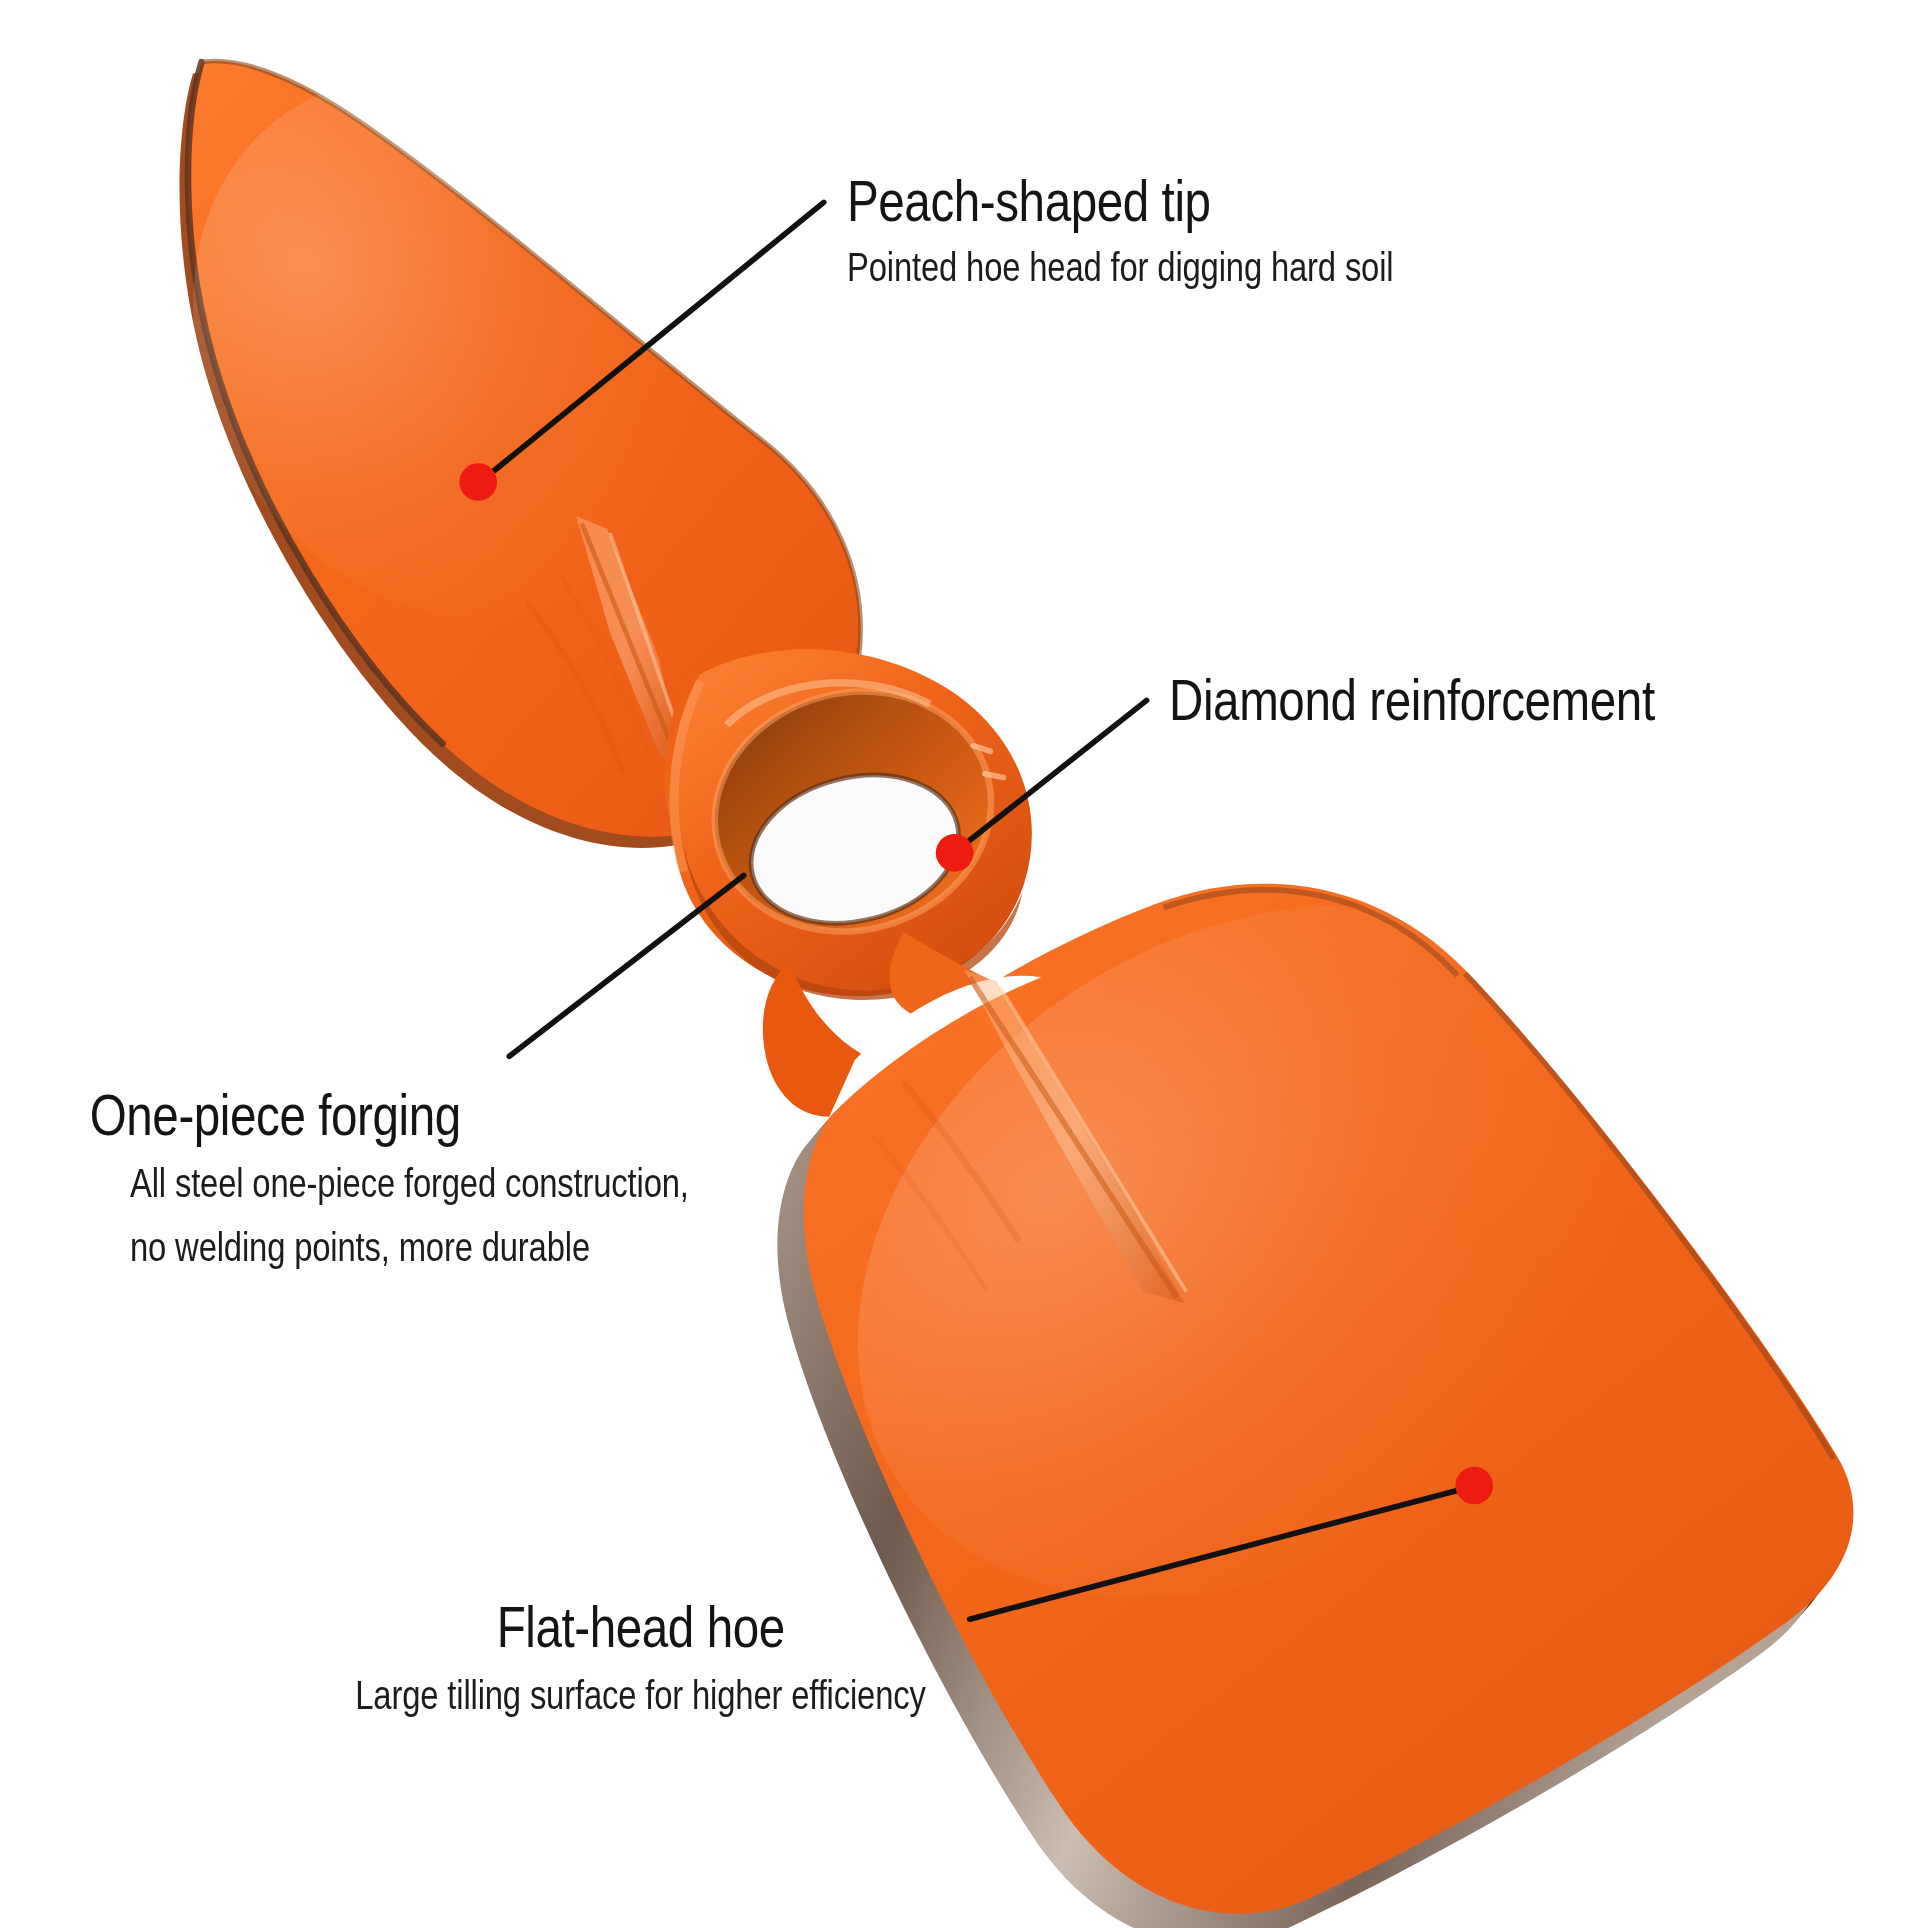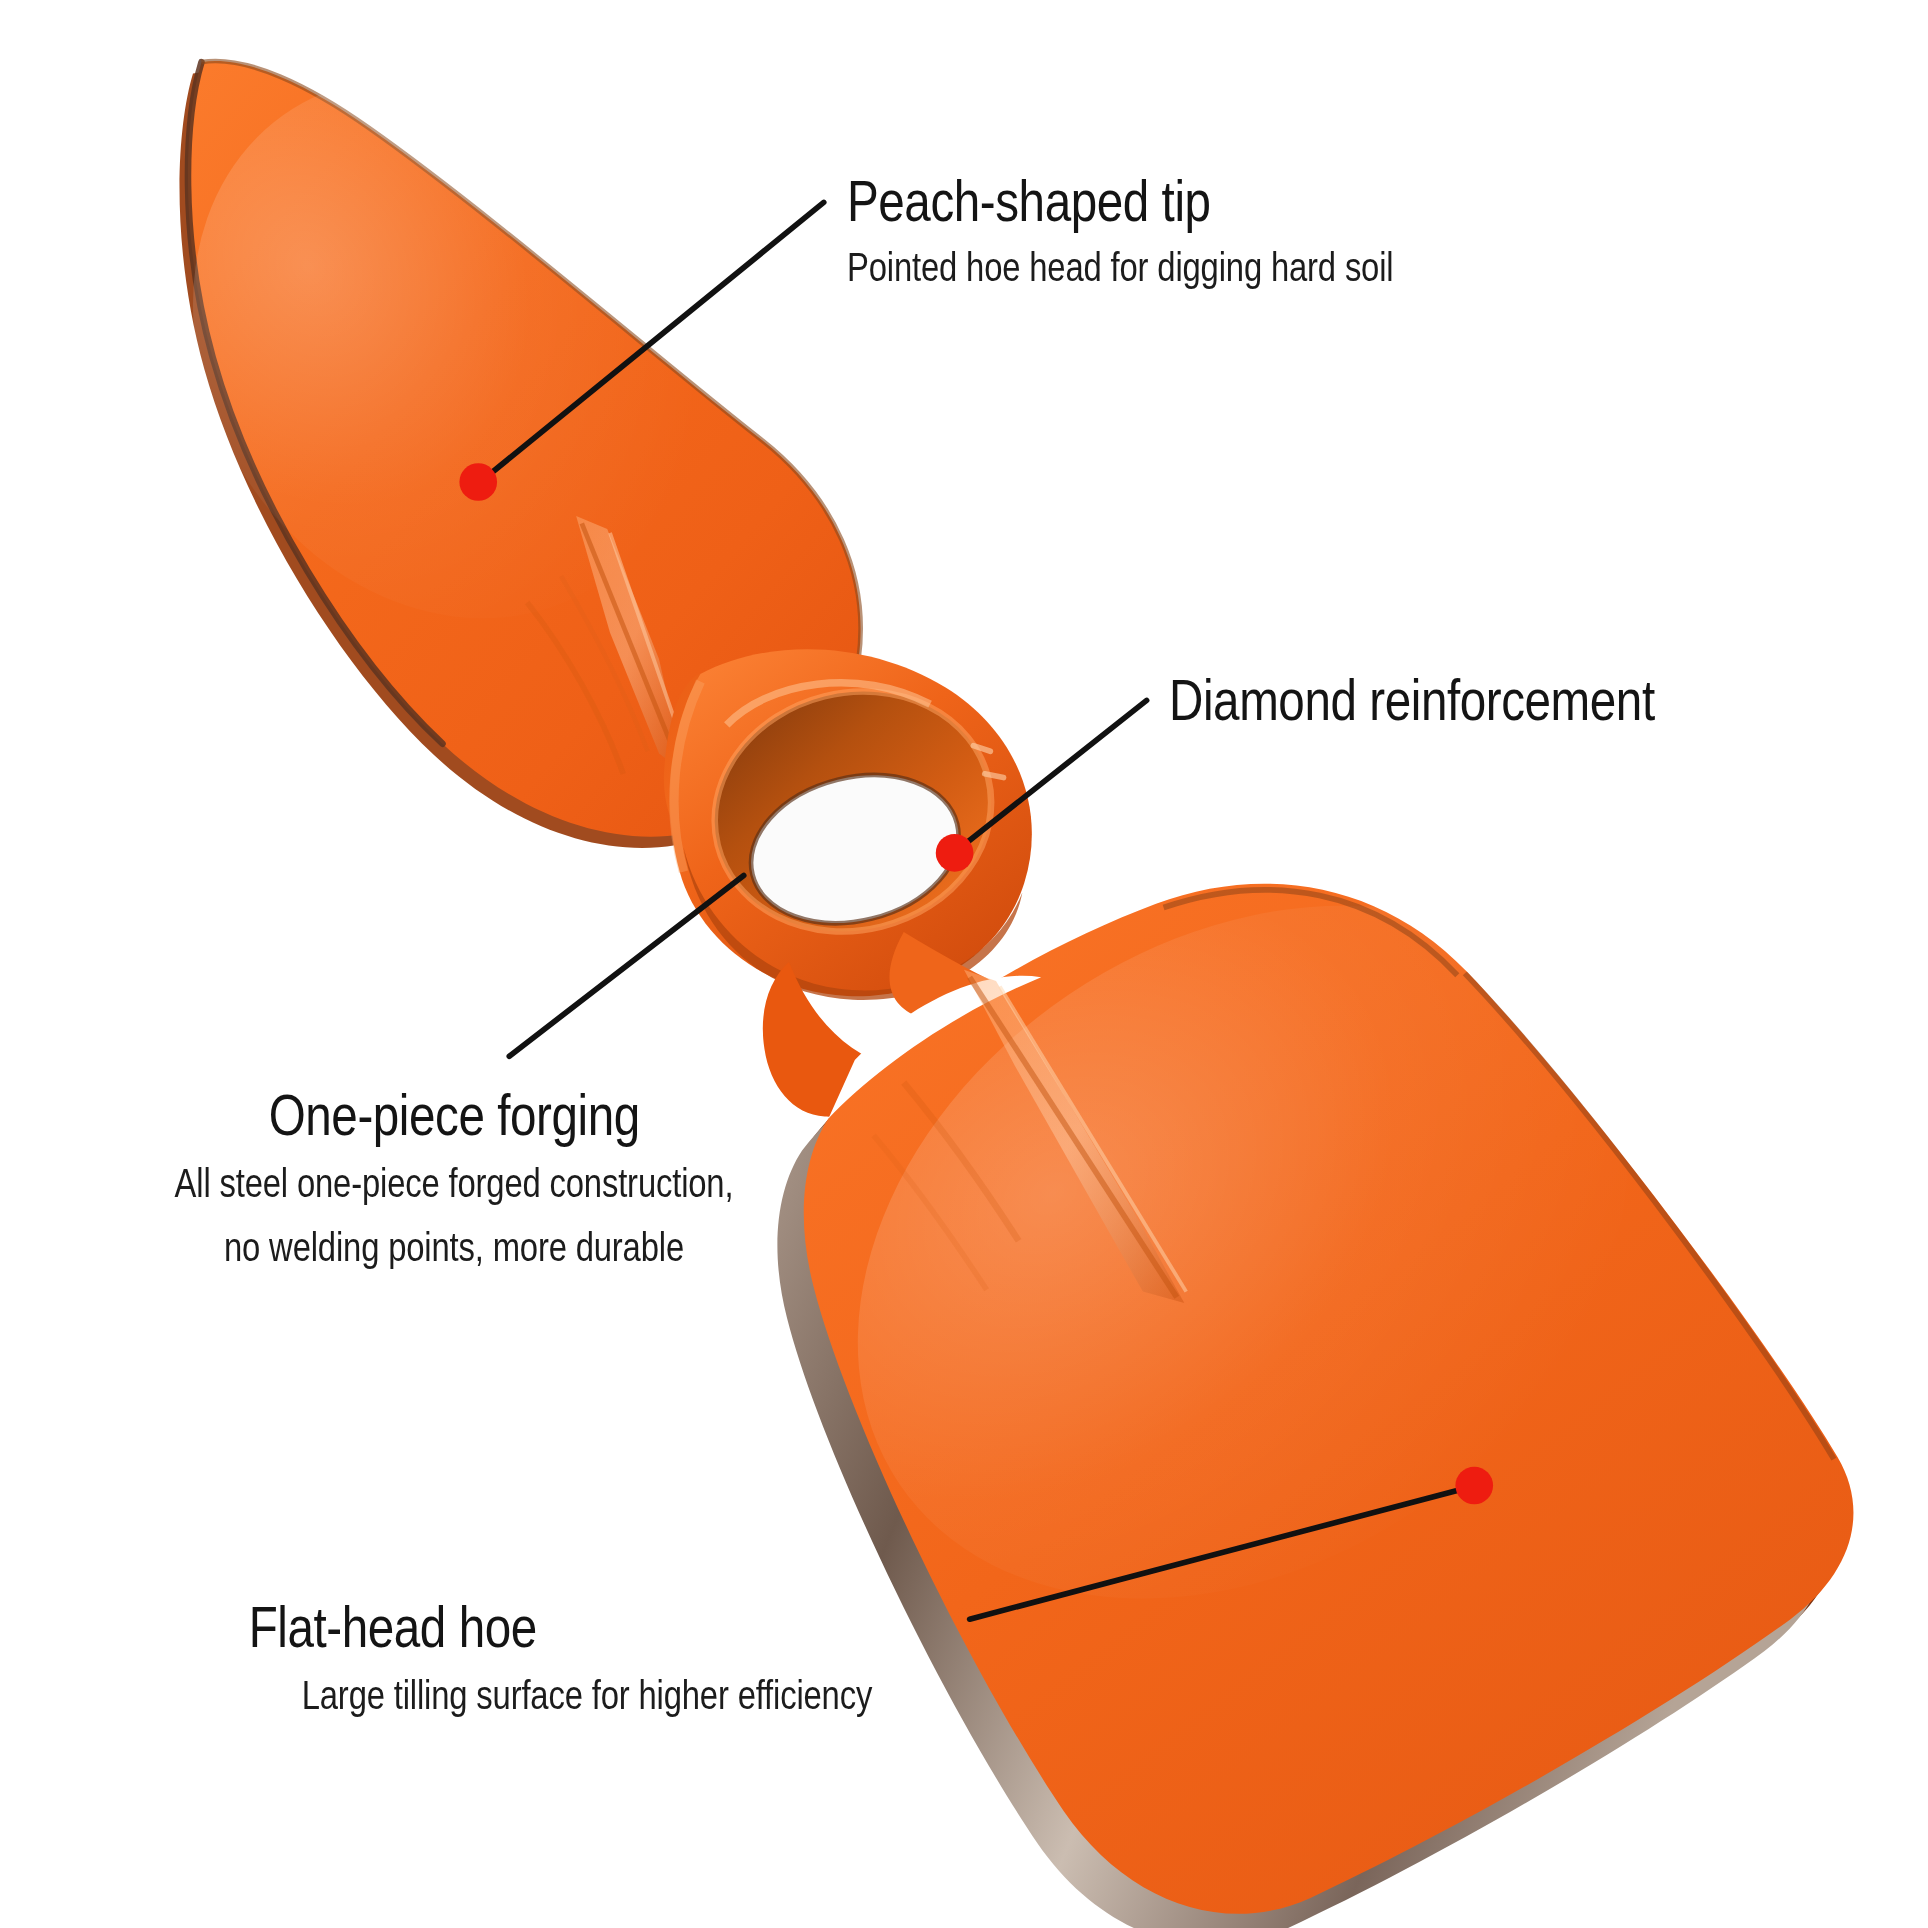--- a/index.html
+++ b/index.html
@@ -36,25 +36,25 @@
   .anno .sub.ctr{transform-origin:center top;}
 
   
   #anno-peach{left:847px;top:171px;}
   #anno-peach .title{font-size:58px;}
   #anno-peach .sub{font-size:41px;margin-top:13px;}
 
   #anno-diamond{left:1169px;top:670px;}
   #anno-diamond .title{font-size:58px;}
 
-  #anno-forging{left:49px;top:1085px;width:810px;text-align:center;}
+  #anno-forging{left:49px;top:1085px;width:810px;}
   #anno-forging .title{font-size:58px;display:inline-block;}
   #anno-forging .sub{font-size:41px;margin-top:15px;display:block;}
 
-  #anno-flat{left:217px;top:1597px;width:847px;}
+  #anno-flat{left:217px;top:1597px;width:847px;text-align:center;}
   #anno-flat .title{font-size:58px;display:inline-block;}
   #anno-flat .sub{font-size:41px;margin-top:15px;display:block;}
 </style>
 </head>
 <body>
 
 <div id="stage">
 
   <svg class="layer" viewBox="0 0 2048 2048" xmlns="http://www.w3.org/2000/svg">
     <defs>

